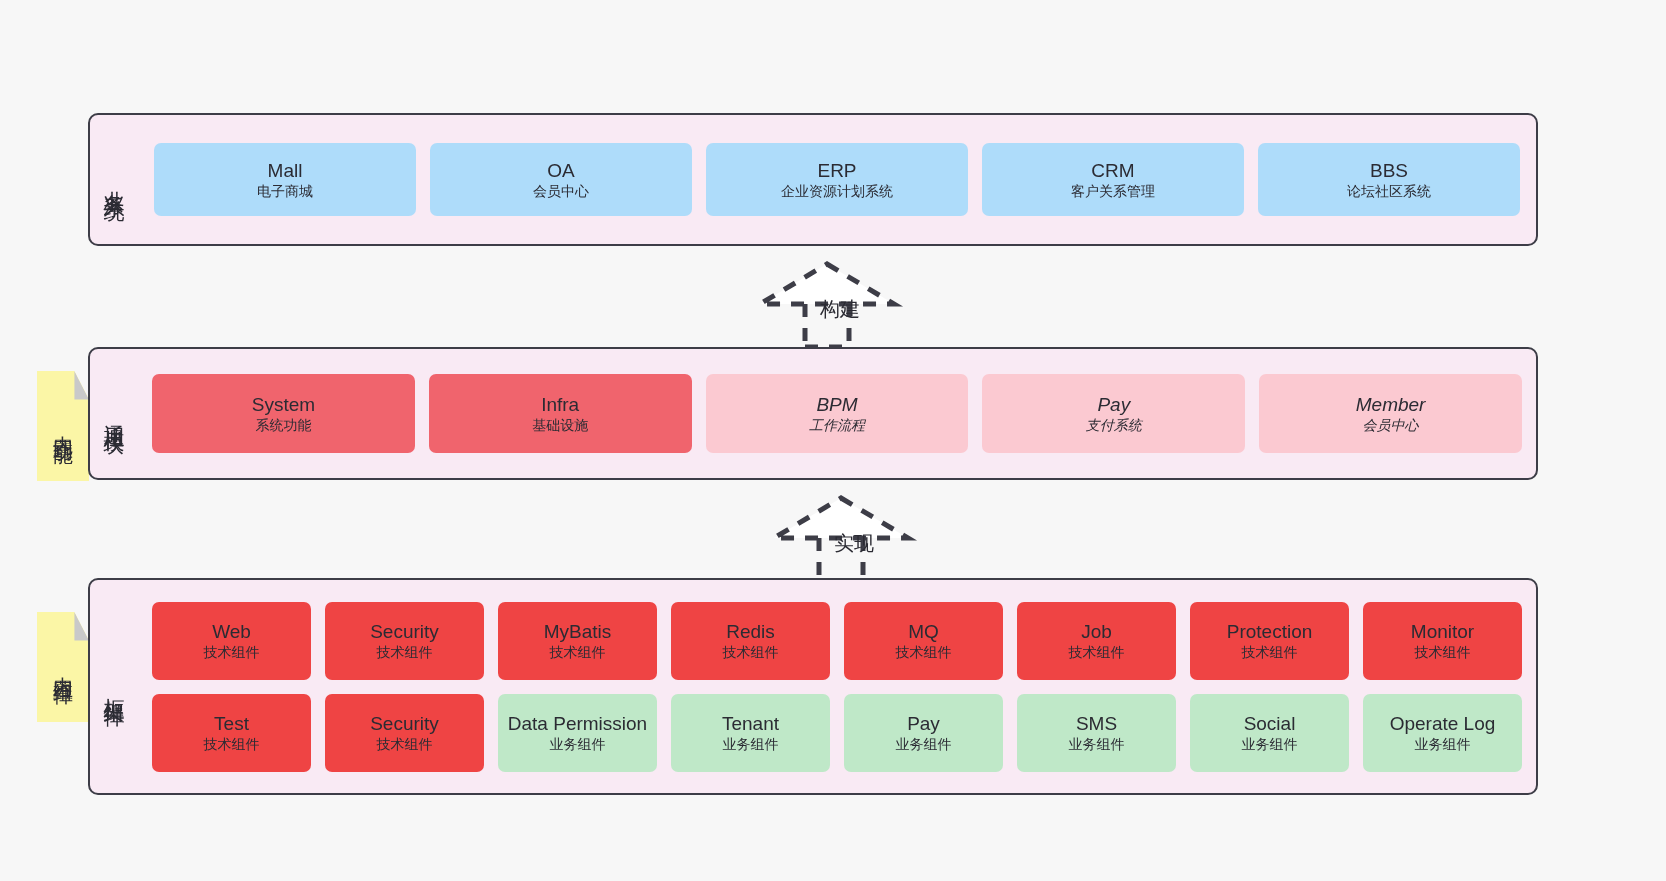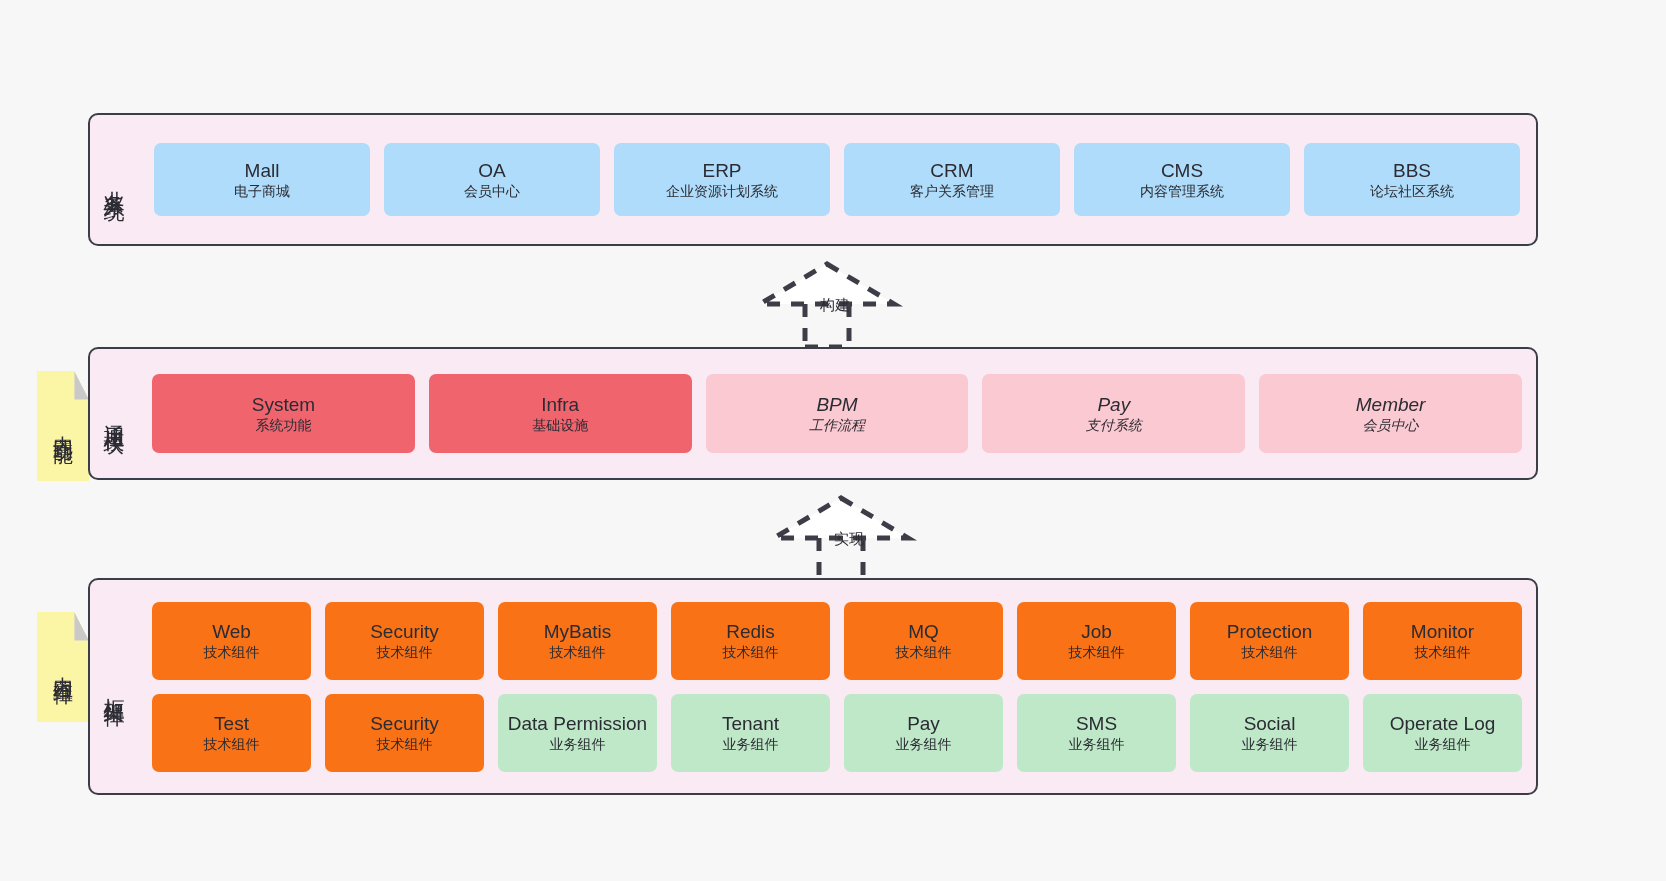--- a/index.html
+++ b/index.html
@@ -75,21 +75,21 @@
   }
   .box .cn {
     font-size: 14px;
     white-space: nowrap;
   }
   .box.wrap .en { white-space: normal; }
 
   .blue   { background: #aedcfa; }
   .red    { background: #f0646d; }
   .pink   { background: #fbc9d1; font-style: italic; }
-  .green  { background: #f97316; text-align: right; }
+  .green  { background: #ef4444; text-align: right; }
   .lgreen { background: #bfe8c8; }
 
   
   #layer-business  { left: 88px;  top: 113px; width: 1450px; height: 133px; }
   #layer-business .layer-body  { padding: 0 16px; }
   #layer-common    { left: 88px;  top: 347px; width: 1450px; height: 133px; align-items: center; }
   #layer-framework { left: 88px;  top: 578px; width: 1450px; height: 217px; }
 
   #layer-business .box  { height: 73px; }
   #layer-common .box    { height: 79px; }
@@ -121,21 +121,21 @@
     clip-path: polygon(0 0, 100% 100%, 0 100%);
   }
   #note-func { left: 37px; top: 371px;  width: 52px; height: 110px; }
   #note-comp { left: 37px; top: 612px;  width: 52px; height: 110px; }
 
   
   .arrow { position: absolute; }
   .arrow svg { display: block; overflow: visible; }
   .arrow-label {
     position: absolute;
-    font-size: 15px;
+    font-size: 20px;
     color: #2b2b33;
     background: transparent;
     white-space: nowrap;
     user-select: none;
   }
   #arrow-build  { left: 752px; top: 258px; }
   #arrow-build .arrow-label  { left: 68px; top: 38px; }
   #arrow-impl   { left: 766px; top: 492px; }
   #arrow-impl .arrow-label   { left: 68px; top: 38px; }
 </style>
@@ -156,24 +156,20 @@
           <span class="en">OA</span>
           <span class="cn">会员中心</span>
         </div>
         <div class="box blue">
           <span class="en">ERP</span>
           <span class="cn">企业资源计划系统</span>
         </div>
         <div class="box blue">
           <span class="en">CRM</span>
           <span class="cn">客户关系管理</span>
-        </div>
-        <div class="box blue">
-          <span class="en">CMS</span>
-          <span class="cn">内容管理系统</span>
         </div>
         <div class="box blue">
           <span class="en">BBS</span>
           <span class="cn">论坛社区系统</span>
         </div>
       </div>
     </div>
   </div>
 
   <div class="arrow" id="arrow-build">

